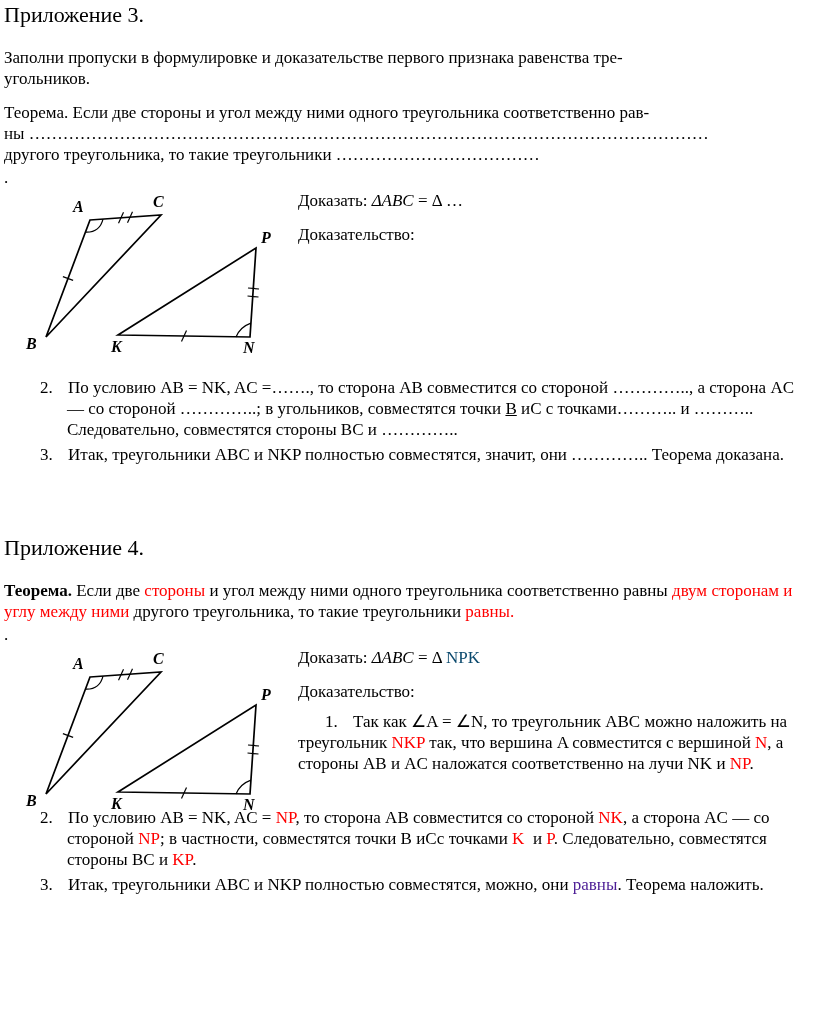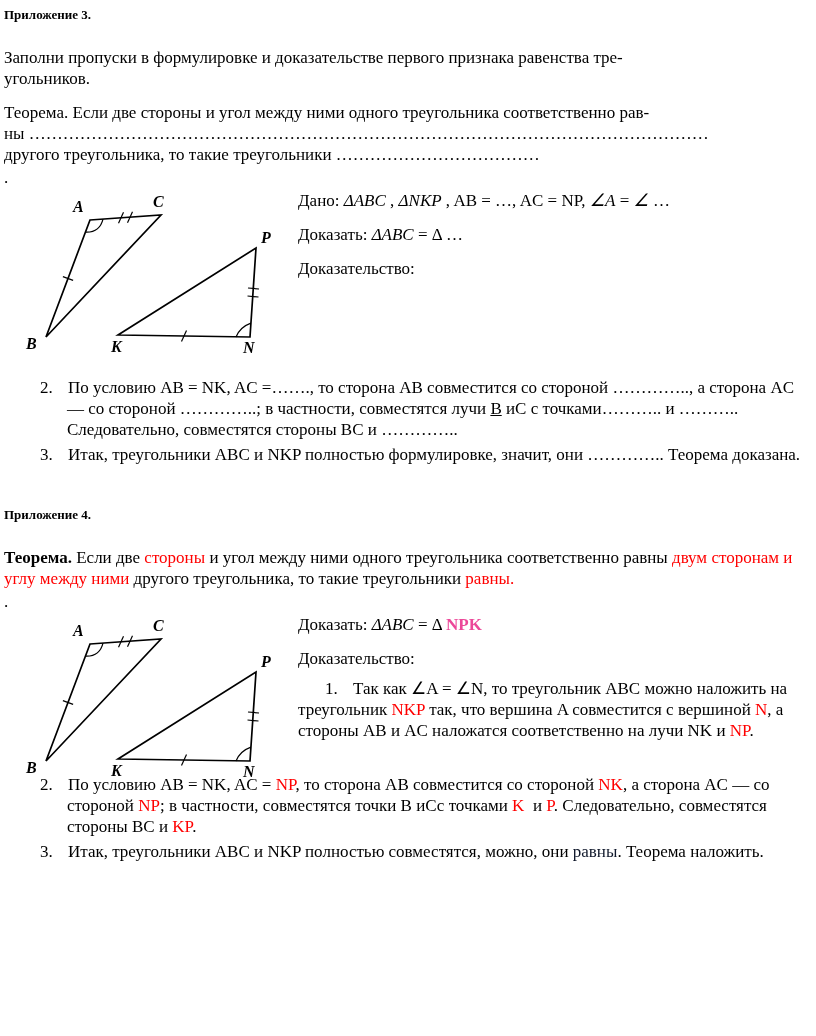--- a/index.html
+++ b/index.html
@@ -1,35 +1,35 @@
 <!DOCTYPE html>
 <html><head>
 <meta charset="utf-8">
 <style>
   html,body{margin:0;padding:0}
   body{width:816px;min-height:1036px;background:#ffffff;color:#000;
        font-family:"Liberation Serif",serif;font-size:17px;line-height:21px}
   .page{padding:4px 6px 12px 4px}
-  h1{font-size:13px;line-height:21px;font-weight:700;margin:0 0 22px}
+  h1{font-size:22px;line-height:21px;font-weight:400;margin:0 0 22px}
   p{margin:0}
   .pre{white-space:pre-wrap}
   .para{margin-bottom:13px}
   .theorem{margin-bottom:2px}
   .stray{margin-bottom:2px}
   .diagram{float:left;width:270px;margin:0 10px 2px 14px}
   .diagram svg{display:block;overflow:visible}
   .fig text{font-family:"Liberation Serif",serif;font-style:italic;font-weight:700;font-size:16px;fill:#000}
   .given{margin-bottom:13px}
   .proof-label{margin-bottom:9px}
   .step{margin-bottom:4px;padding-left:63px;text-indent:-27px}
   .step .num{display:inline-block;width:28px;text-indent:0}
   .step1{padding-left:0;margin-left:63px;text-indent:27px}
   .clearstep{clear:left}
   .clear{clear:both}
-  .sec4{margin-top:35px}
+  .sec4{margin-top:68px}
   .sec4 .diagram{margin-bottom:-25px}
 </style>
 </head>
 <body>
 
 <div class="page">
 
   <section class="sec sec3">
     <h1>Приложение 3.</h1>
 
@@ -62,28 +62,27 @@
           <text x="55" y="22">A</text>
           <text x="135" y="17">C</text>
           <text x="8" y="159">B</text>
           <text x="93" y="162">K</text>
           <text x="225" y="163">N</text>
           <text x="243" y="53">P</text>
         </g>
       </svg>
     </div>
 
-    <p class="given pre"><span>Дано: </span><span style="font-style: italic;">ΔABC</span><span> , </span><span style="font-style: italic;">ΔNKP</span><span> , AB = …, AC = NP, </span><span style="font-style: italic;">∠A</span><span> = </span><span style="font-style: italic;">∠</span><span> …</span></p>
     <p class="given pre"><span>Доказать: </span><span style="font-style: italic;">ΔABC</span><span> = Δ …</span></p>
     <p class="given proof-label">Доказательство:</p>
 
 
-    <p class="step clearstep pre"><span class="num">2.</span><span><span>По условию AB = NK, AC =……., то сторона AB совместится со стороной ………….., а сторона AC — со стороной …………..; в частности, совместятся лучи </span><span style="text-decoration: underline;">B</span><span> иС с точками……….. и ……….. Следовательно, совместятся стороны BC и …………..</span></span></p>
+    <p class="step clearstep pre"><span class="num">2.</span><span><span>По условию AB = NK, AC =……., то сторона AB совместится со стороной ………….., а сторона AC — со стороной …………..; в угольников, совместятся точки </span><span style="text-decoration: underline;">B</span><span> иС с точками……….. и ……….. Следовательно, совместятся стороны BC и …………..</span></span></p>
 
-    <p class="step clearstep pre"><span class="num">3.</span><span><span>Итак, треугольники ABC и NKP полностью формулировке, значит, они ………….. Теорема доказана.</span></span></p>
+    <p class="step clearstep pre"><span class="num">3.</span><span><span>Итак, треугольники ABC и NKP полностью совместятся, значит, они ………….. Теорема доказана.</span></span></p>
 
     <div class="clear"></div>
   </section>
 
   <section class="sec sec4">
     <h1>Приложение 4.</h1>
 
     <p class="para pre theorem"><span style="font-weight: bold;">Теорема.</span><span> Если две </span><span style="color: rgb(255, 0, 0);">стороны</span><span> и угол между ними одного треугольника соответственно равны </span><span style="color: rgb(255, 0, 0);">двум сторонам и углу между ними</span><span> другого треугольника, то такие треугольники </span><span style="color: rgb(255, 0, 0);">равны.</span></p>
 
     <p class="stray">.</p>
@@ -108,25 +107,25 @@
           <text x="55" y="22">A</text>
           <text x="135" y="17">C</text>
           <text x="8" y="159">B</text>
           <text x="93" y="162">K</text>
           <text x="225" y="163">N</text>
           <text x="243" y="53">P</text>
         </g>
       </svg>
     </div>
 
-    <p class="given pre"><span>Доказать: </span><span style="font-style: italic;">ΔABC</span><span> = Δ </span><span style="color: #ec4899; font-weight: bold;">NPK</span></p>
+    <p class="given pre"><span>Доказать: </span><span style="font-style: italic;">ΔABC</span><span> = Δ </span><span style="color: #0c4a6e;">NPK</span></p>
     <p class="given proof-label">Доказательство:</p>
 
     <p class="step step1 pre"><span class="num">1.</span><span><span>Так как ∠A = ∠N, то треугольник ABC можно наложить на треугольник </span><span style="color: rgb(255, 0, 0);">NKP</span><span> так, что вершина A совместится с вершиной </span><span style="color: rgb(255, 0, 0);">N</span><span>, а стороны AB и AC наложатся соответственно на лучи NK и </span><span style="color: rgb(255, 0, 0);">NP</span><span>.</span></span></p>
 
     <p class="step clearstep pre"><span class="num">2.</span><span><span>По условию AB = NK, AC = </span><span style="color: rgb(255, 0, 0);">NP</span><span>, то сторона AB совместится со стороной </span><span style="color: rgb(255, 0, 0);">NK</span><span>, а сторона AC — со стороной </span><span style="color: rgb(255, 0, 0);">NP</span><span>; в частности, совместятся точки B иСс точками </span><span style="color: rgb(255, 0, 0);">K</span><span>  и </span><span style="color: rgb(255, 0, 0);">P</span><span>. Следовательно, совместятся стороны BC и </span><span style="color: rgb(255, 0, 0);">KP</span><span>.</span></span></p>
 
-    <p class="step clearstep pre"><span class="num">3.</span><span><span>Итак, треугольники ABC и NKP полностью совместятся, можно, они </span><span style="color: #0f172a;">равны</span><span>. Теорема наложить.</span></span></p>
+    <p class="step clearstep pre"><span class="num">3.</span><span><span>Итак, треугольники ABC и NKP полностью совместятся, можно, они </span><span style="color: #4c1d95;">равны</span><span>. Теорема наложить.</span></span></p>
 
     <div class="clear"></div>
   </section>
 
 </div>
 
 </body></html>

